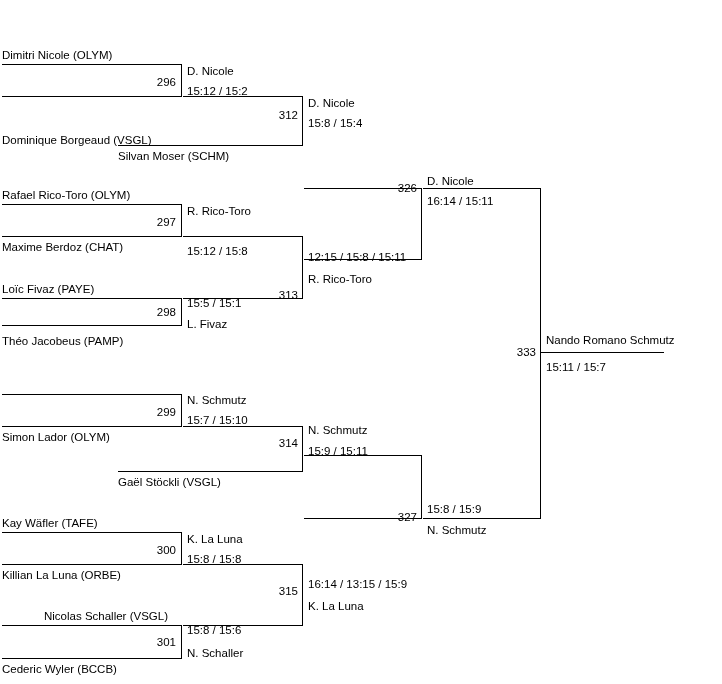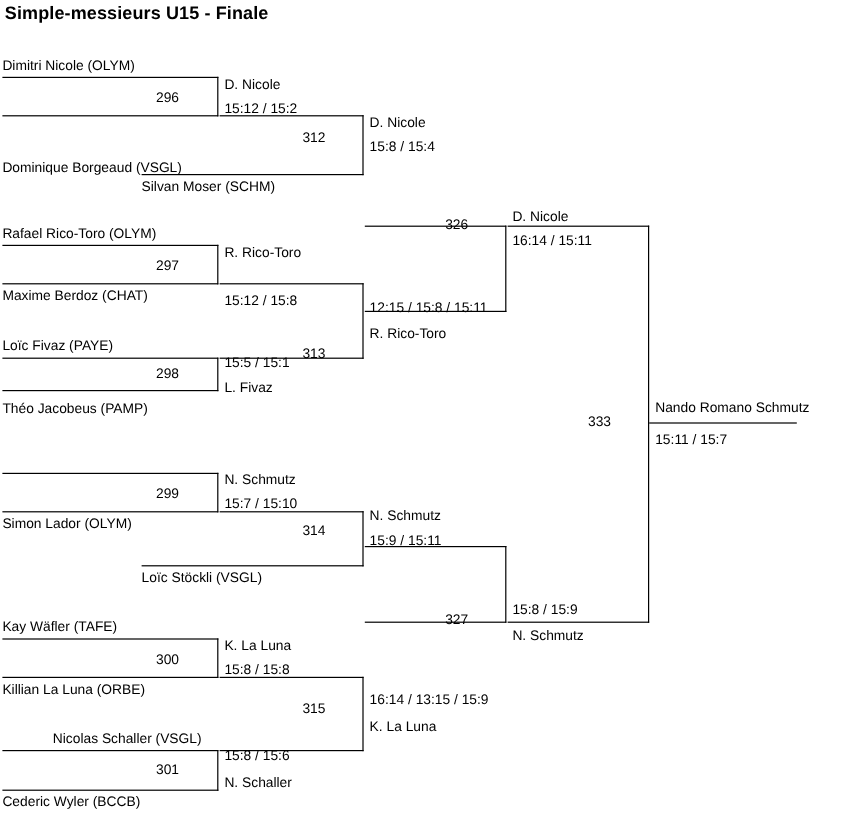--- a/index.html
+++ b/index.html
@@ -41,34 +41,34 @@
   }
   .vl {
     position: absolute;
     width: 0;
     border-left: 1.6px solid #000000;
   }
   .num {
     position: absolute;
     font-size: 11.5px;
     line-height: 13px;
+    text-align: right;
     white-space: nowrap;
   }
   .champ-underline {
     position: absolute;
     height: 0;
     border-top: 1.4px solid #000000;
   }
 </style>
 </head>
 <body>
 
 <div id="bracket">
 
-  <div class="title">Simple-messieurs U15 - Finale</div>
 
   <div class="lbl" style="left:2px; top:49px;">Dimitri Nicole (OLYM)</div>
   <div class="hl" style="left:2px; top:64px; width:180px;"></div>
   <div class="hl" style="left:2px; top:96px; width:180px;"></div>
   <div class="vl" style="left:181px; top:64px; height:33px;"></div>
   <div class="num" style="left:130px; top:76px; width:46px;">296</div>
   <div class="lbl" style="left:2px; top:101px;margin-top:33px;">Dominique Borgeaud (VSGL)</div>
   <div class="lbl" style="left:187px; top:65px;">D. Nicole</div>
   <div class="lbl" style="left:187px; top:85px;">15:12 / 15:2</div>
 
@@ -95,21 +95,21 @@
 
   <div class="hl" style="left:2px; top:394px; width:180px;"></div>
   <div class="hl" style="left:2px; top:426px; width:180px;"></div>
   <div class="vl" style="left:181px; top:394px; height:33px;"></div>
   <div class="num" style="left:130px; top:406px; width:46px;">299</div>
   <div class="lbl" style="left:2px; top:431px;">Simon Lador (OLYM)</div>
   <div class="lbl" style="left:187px; top:394px;">N. Schmutz</div>
   <div class="lbl" style="left:187px; top:414px;">15:7 / 15:10</div>
 
   <div class="hl" style="left:118px; top:471px; width:185px;"></div>
-  <div class="lbl" style="left:118px; top:476px;">Loïc Stöckli (VSGL)</div>
+  <div class="lbl" style="left:118px; top:476px;">Gaël Stöckli (VSGL)</div>
 
   <div class="lbl" style="left:2px; top:517px;">Kay Wäfler (TAFE)</div>
   <div class="hl" style="left:2px; top:532px; width:180px;"></div>
   <div class="hl" style="left:2px; top:564px; width:180px;"></div>
   <div class="vl" style="left:181px; top:532px; height:33px;"></div>
   <div class="num" style="left:130px; top:544px; width:46px;">300</div>
   <div class="lbl" style="left:2px; top:569px;">Killian La Luna (ORBE)</div>
   <div class="lbl" style="left:187px; top:533px;">K. La Luna</div>
   <div class="lbl" style="left:187px; top:553px;">15:8 / 15:8</div>
 

